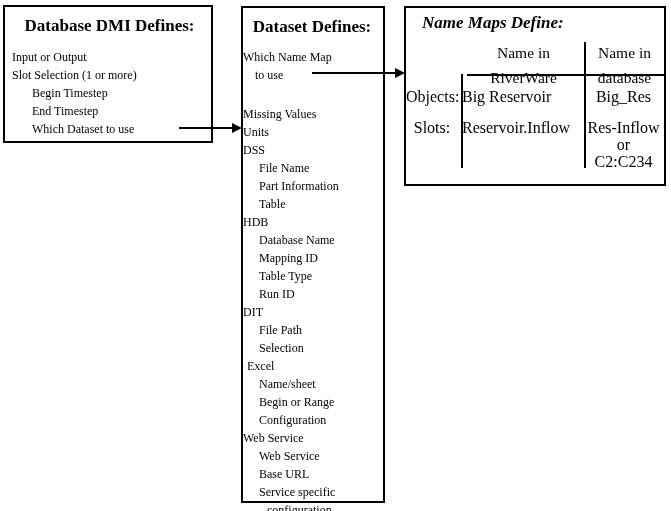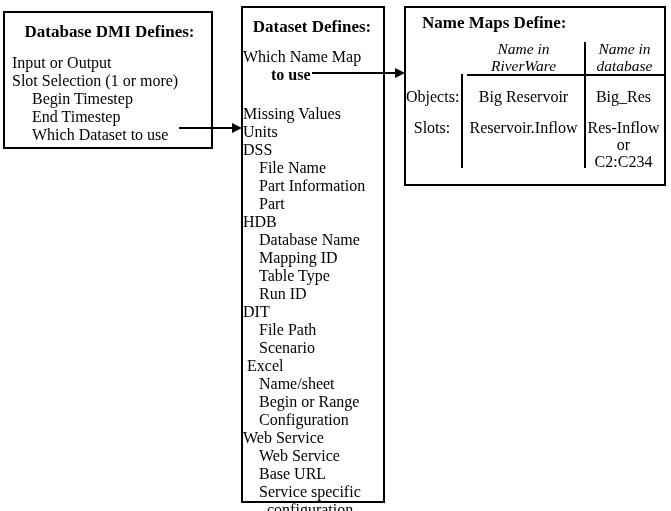--- a/index.html
+++ b/index.html
@@ -4,61 +4,61 @@
 <style>
   * { margin:0; padding:0; box-sizing:border-box; }
   html,body { background:#ffffff; }
   .canvas {
     position:relative; width:671px; height:511px;
     background:#ffffff; color:#000;
     font-family:"Liberation Serif","DejaVu Serif",serif;
     overflow:hidden;
   }
   .box { position:absolute; border:2px solid #000; background:#fff; }
-  #left-box   { left:3px;   top:11px; width:210px; height:138px; padding:8px 4px 0 7px; }
+  #left-box   { left:3px;   top:5px; width:210px; height:138px; padding:8px 4px 0 7px; }
   #middle-box { left:241px; top:6px; width:144px; height:497px; padding:8px 2px 0 0; }
   #right-box  { left:404px; top:6px; width:262px; height:180px; }
 
   .box-title { font-weight:bold; font-size:17px; line-height:22px; text-align:center; white-space:nowrap; }
   #left-box .box-title   { margin-bottom:11px; }
   #middle-box .box-title { margin-bottom:10px; }
 
-  .line { font-size:16px; line-height:18px; white-space:nowrap; }
+  .line { font-size:12px; line-height:18px; white-space:nowrap; }
   #left-box .i1 { margin-left:20px; }
   #middle-box .i1 { margin-left:16px; }
   #middle-box .i2 { margin-left:24px; }
-  #middle-box .touse { margin-left:28px;font-weight:bold; }
+  #middle-box .touse { margin-left:12px; }
   #middle-box .gap { margin-top:21px; }
   #middle-box .excel { margin-left:4px; }
 
   
   .arrow-line { position:absolute; height:2px; background:#000; }
   .arrow-head { position:absolute; width:0; height:0;
                 border-left:10px solid #000;
                 border-top:5px solid transparent;
                 border-bottom:5px solid transparent; }
   #arrow1-line { left:179px; top:127px; width:55px; }
   #arrow1-head { left:232px; top:123px; }
   #arrow2-line { left:312px; top:72px;  width:85px; }
   #arrow2-head { left:395px; top:68px;  }
 
   
   #right-box .abs { position:absolute; }
-  #rb-title { left:16px; top:4px; text-align:right; }
-  .col-head { top:32px; font-size:15.5px; line-height:17px; text-align:center; white-space:pre-line;font-style:italic; }
+  #rb-title { left:16px; top:4px; text-align:right;font-style:italic; }
+  .col-head { top:32px; font-size:15.5px; line-height:25px; text-align:center; white-space:pre-line; }
   #rb-col1 { left:56px;  width:123px; }
   #rb-col2 { left:179px; width:79px;  }
   .rule { position:absolute; background:#000; }
   #rb-hrule  { left:61px;  top:66px; width:197px; height:2px; }
   #rb-vrule1 { left:55px;  top:66px; width:2px;   height:94px; }
   #rb-vrule2 { left:178px; top:34px; width:2px;   height:126px; }
   .cell { font-size:16px; line-height:18px; white-space:nowrap; }
   .cell.multi { white-space:pre-line; line-height:17px; }
   .row-label { left:0; width:52px; text-align:center; }
-  .rw-cell { left:56px;  width:123px; text-align:center; }
+  .rw-cell { left:56px;  width:123px; }
   .db-cell { left:175px; width:85px;  text-align:center; }
   .row1 { top:80px; }
   .row2 { top:111px; }
 </style>
 </head>
 <body>
 
 <div class="canvas">
 
   <div class="box" id="left-box">
@@ -72,29 +72,29 @@
 
   <div class="box" id="middle-box">
     <div class="box-title">Dataset Defines:</div>
     <div class="line">Which Name Map</div>
     <div class="line touse">to use</div>
     <div class="line gap">Missing Values</div>
     <div class="line">Units</div>
     <div class="line">DSS</div>
     <div class="line i1">File Name</div>
     <div class="line i1">Part Information</div>
-    <div class="line i1">Part</div>
+    <div class="line i1">Table</div>
     <div class="line">HDB</div>
     <div class="line i1">Database Name</div>
     <div class="line i1">Mapping ID</div>
     <div class="line i1">Table Type</div>
     <div class="line i1">Run ID</div>
     <div class="line">DIT</div>
     <div class="line i1">File Path</div>
-    <div class="line i1">Scenario</div>
+    <div class="line i1">Selection</div>
     <div class="line excel">Excel</div>
     <div class="line i1">Name/sheet</div>
     <div class="line i1">Begin or Range</div>
     <div class="line i1">Configuration</div>
     <div class="line">Web Service</div>
     <div class="line i1">Web Service</div>
     <div class="line i1">Base URL</div>
     <div class="line i1">Service specific</div>
     <div class="line i2">configuration</div>
   </div>

